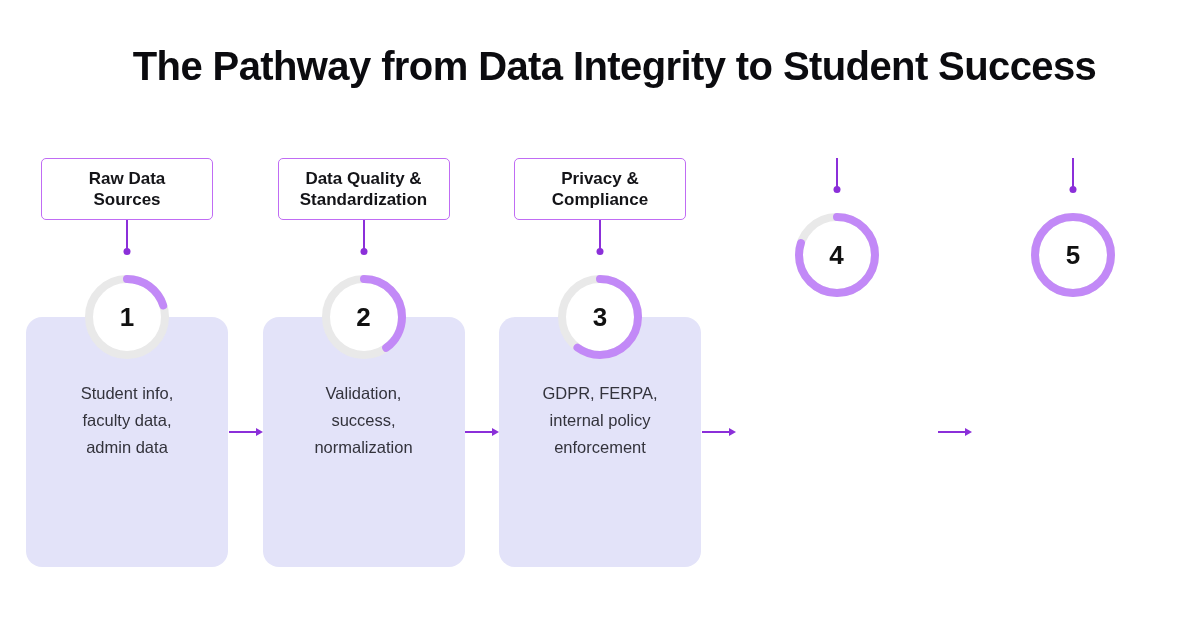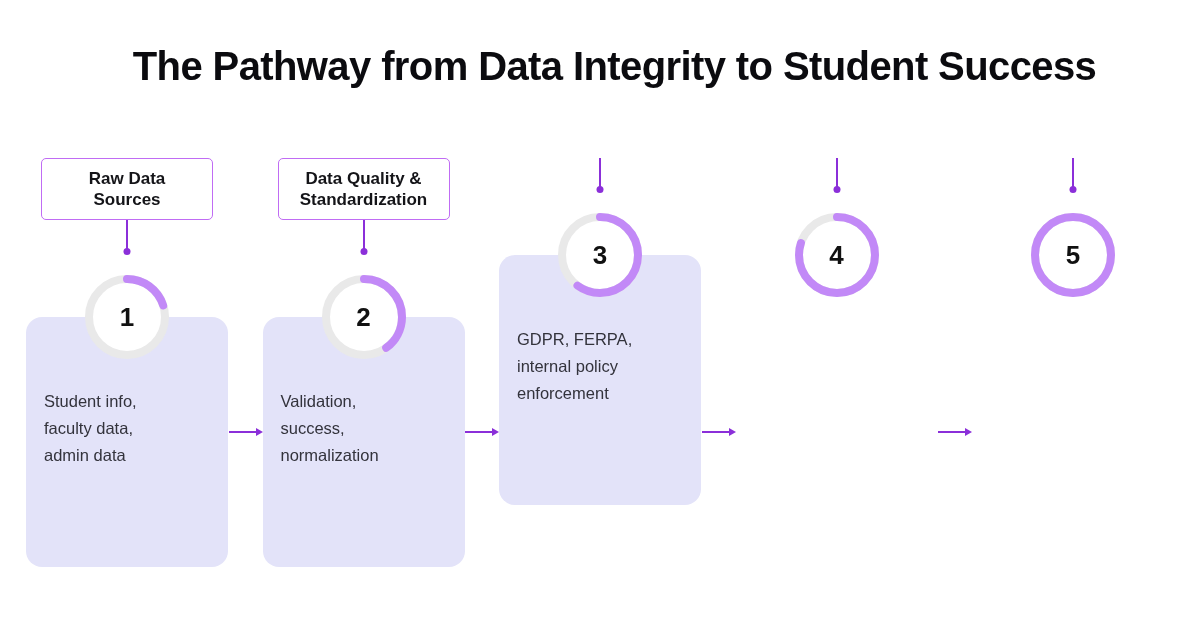--- a/index.html
+++ b/index.html
@@ -60,21 +60,21 @@
     font-size:26px;font-weight:700;color:#111;
   }
   .card{
     box-sizing:border-box;
     width:202px;height:250px;
     background:var(--card-bg,#e3e3f9);
     border-radius:16px;
     padding:63px 10px 0 10px;
   }
   .desc{
-    margin:8px;white-space:pre-line;
+    margin:0;text-align:center;white-space:pre-line;
     font-size:16.5px;line-height:27px;
     color:var(--card-text,#33333c);
   }
   .flow-arrow{
     position:absolute;top:431px;height:2px;width:27px;
     background:var(--connector,#8b2fd9);
   }
   .flow-arrow::after{
     content:"";position:absolute;right:-7px;top:-3px;
     width:0;height:0;
@@ -125,20 +125,24 @@
       <span class="num">2</span>
     </div>
     <div class="card">
       <p class="desc">Validation,
 success,
 normalization</p>
     </div>
   </div>
 
   <div class="stage">
+    <div class="label-box">
+      <span class="label-text">Privacy &amp;
+Compliance</span>
+    </div>
     <div class="connector"></div>
     <div class="ring">
       <svg viewBox="0 0 84 84">
         <circle cx="42" cy="42" r="38" fill="#ffffff" stroke="none"></circle>
         <circle class="ring-track" cx="42" cy="42" r="38" fill="none" stroke-width="8" stroke="#e9e9e9"></circle>
         <circle class="ring-arc" cx="42" cy="42" r="38" fill="none" stroke-width="8" stroke-linecap="round" transform="rotate(-90 42 42)" stroke="#c289f7" stroke-dasharray="143.26 238.76"></circle>
       </svg>
       <span class="num">3</span>
     </div>
     <div class="card">

